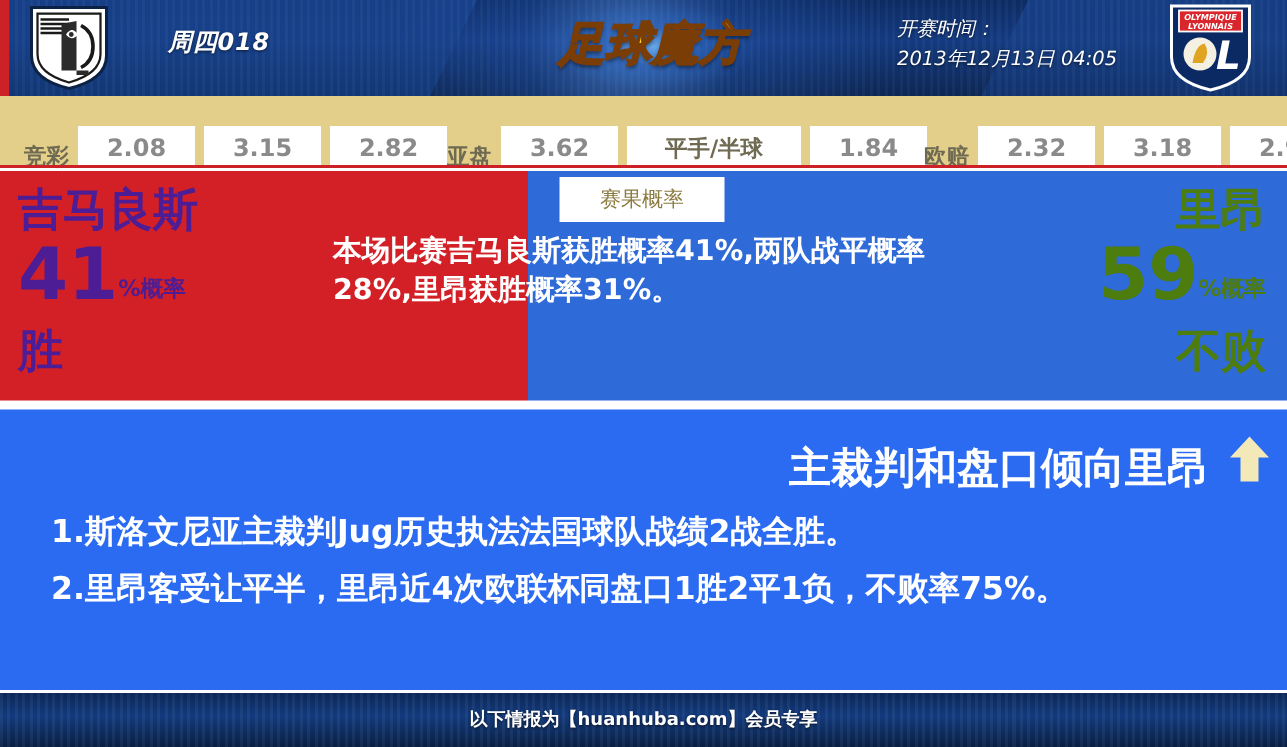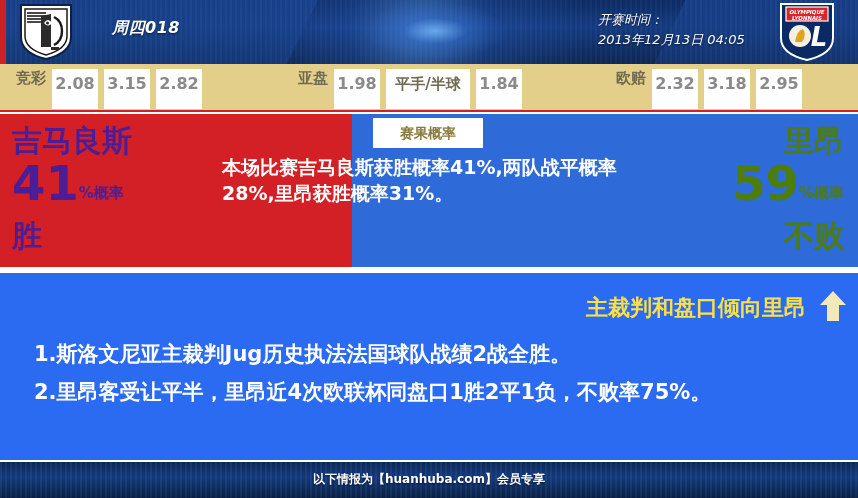--- a/index.html
+++ b/index.html
@@ -52,28 +52,28 @@
     color:#ffffff;font-size:13px;line-height:20px;text-align:left;
     text-shadow:0 1px 2px rgba(0,0,0,.6);
   }
   .crest-r{position:absolute;left:778px;top:2px;width:58px;height:60px;}
 
   
   .odds{
     position:absolute;left:0;top:64px;width:858px;height:48px;
     background:#e3cf8a;
   }
-  .odds-group{position:absolute;top:5px;height:48px;display:flex;}
+  .odds-group{position:absolute;top:16px;height:48px;display:flex;align-items:center;}
   .odds-label{
     color:#6f6a52;font-size:15px;font-weight:bold;margin-right:6px;white-space:nowrap;
   }
   .odds-cell{
     background:#ffffff;color:#8a8a8a;font-weight:bold;font-size:16px;
     height:40px;line-height:30px;text-align:center;margin-right:6px;
-    padding:0 0;min-width:46px;
+    padding:0 16px;min-width:46px;
   }
   .odds-cell.wide{min-width:84px;font-size:15px;color:#6f6a52;}
   .odds-sep{position:absolute;left:0;top:46px;width:858px;height:2px;background:#cc2127;}
 
   
   .probrow{position:absolute;left:0;top:114px;width:858px;height:153px;}
   .prob-red{
     position:absolute;left:0;top:0;width:352px;height:153px;background:#d32027;
   }
   .prob-blue{
@@ -91,31 +91,31 @@
   .side-pct{font-size:15px;font-weight:bold;}
   .side-result{font-size:30px;font-weight:bold;line-height:36px;}
 
   .desc{
     position:absolute;left:222px;top:40px;width:400px;
     color:#ffffff;font-size:19px;font-weight:bold;line-height:26px;
     z-index:3;
   }
   .tab{
     position:absolute;left:373px;top:118px;width:110px;height:30px;
-    background:#ffffff;color:#8a7a3e;font-size:14px;font-weight:bold;
+    background:#ffffff;color:#8a7a3e;font-size:14px;font-weight:normal;
     line-height:30px;text-align:center;z-index:4;
   }
 
   
   .info{
     position:absolute;left:0;top:273px;width:858px;height:187px;background:#2a6bf2;
   }
   .info-title{
     position:absolute;right:52px;top:20px;
-    color:#fde047;font-size:22px;font-weight:bold;white-space:nowrap;
+    color:#ffffff;font-size:28px;font-weight:bold;white-space:nowrap;
   }
   .arrow-up{
     position:absolute;right:10px;top:17px;width:30px;height:32px;
   }
   .info-body{
     position:absolute;left:34px;top:62px;width:790px;
     color:#ffffff;font-size:21px;font-weight:bold;line-height:38px;
   }
 
   
@@ -158,20 +158,21 @@
       <path d="M26 20 q4 -6 8 0 q-4 5 -8 0 Z" fill="#ffffff"></path>
       <circle cx="29.5" cy="20" r="1.6" fill="#2b2b2b"></circle>
       <path d="M36 14 q8 4 8 14 q0 10 -8 14" fill="none" stroke="#1a1a1a" stroke-width="2.4"></path>
       <path d="M33 44 h8 v3 h-8 z" fill="#2b2b2b"></path>
     </svg>
 
     <div class="match-no">周四018</div>
 
     <div class="logo-box">
       <div class="logo-glow"></div>
+      <div class="logo-text">足球魔方</div>
     </div>
 
     <div class="kickoff">
       <div>开赛时间：</div>
       <div>2013年12月13日 04:05</div>
     </div>
 
     <svg class="crest-r" viewBox="0 0 58 60">
       <path d="M3 2 H55 V36 Q55 52 29 58 Q3 52 3 36 Z" fill="#0b2a63" stroke="#ffffff" stroke-width="2"></path>
       <rect x="8" y="5" width="42" height="14" fill="#d8262c" stroke="#ffffff" stroke-width="1.2"></rect>
@@ -185,21 +186,21 @@
 
   <div class="odds">
     <div class="odds-group" style="left:16px;">
       <span class="odds-label">竞彩</span>
       <span class="odds-cell">2.08</span>
       <span class="odds-cell">3.15</span>
       <span class="odds-cell">2.82</span>
     </div>
     <div class="odds-group" style="left:298px;">
       <span class="odds-label">亚盘</span>
-      <span class="odds-cell">1.98</span>
+      <span class="odds-cell">3.62</span>
       <span class="odds-cell wide">平手/半球</span>
       <span class="odds-cell">1.84</span>
     </div>
     <div class="odds-group" style="left:616px;">
       <span class="odds-label">欧赔</span>
       <span class="odds-cell">2.32</span>
       <span class="odds-cell">3.18</span>
       <span class="odds-cell">2.95</span>
     </div>
     <div class="odds-sep"></div>

